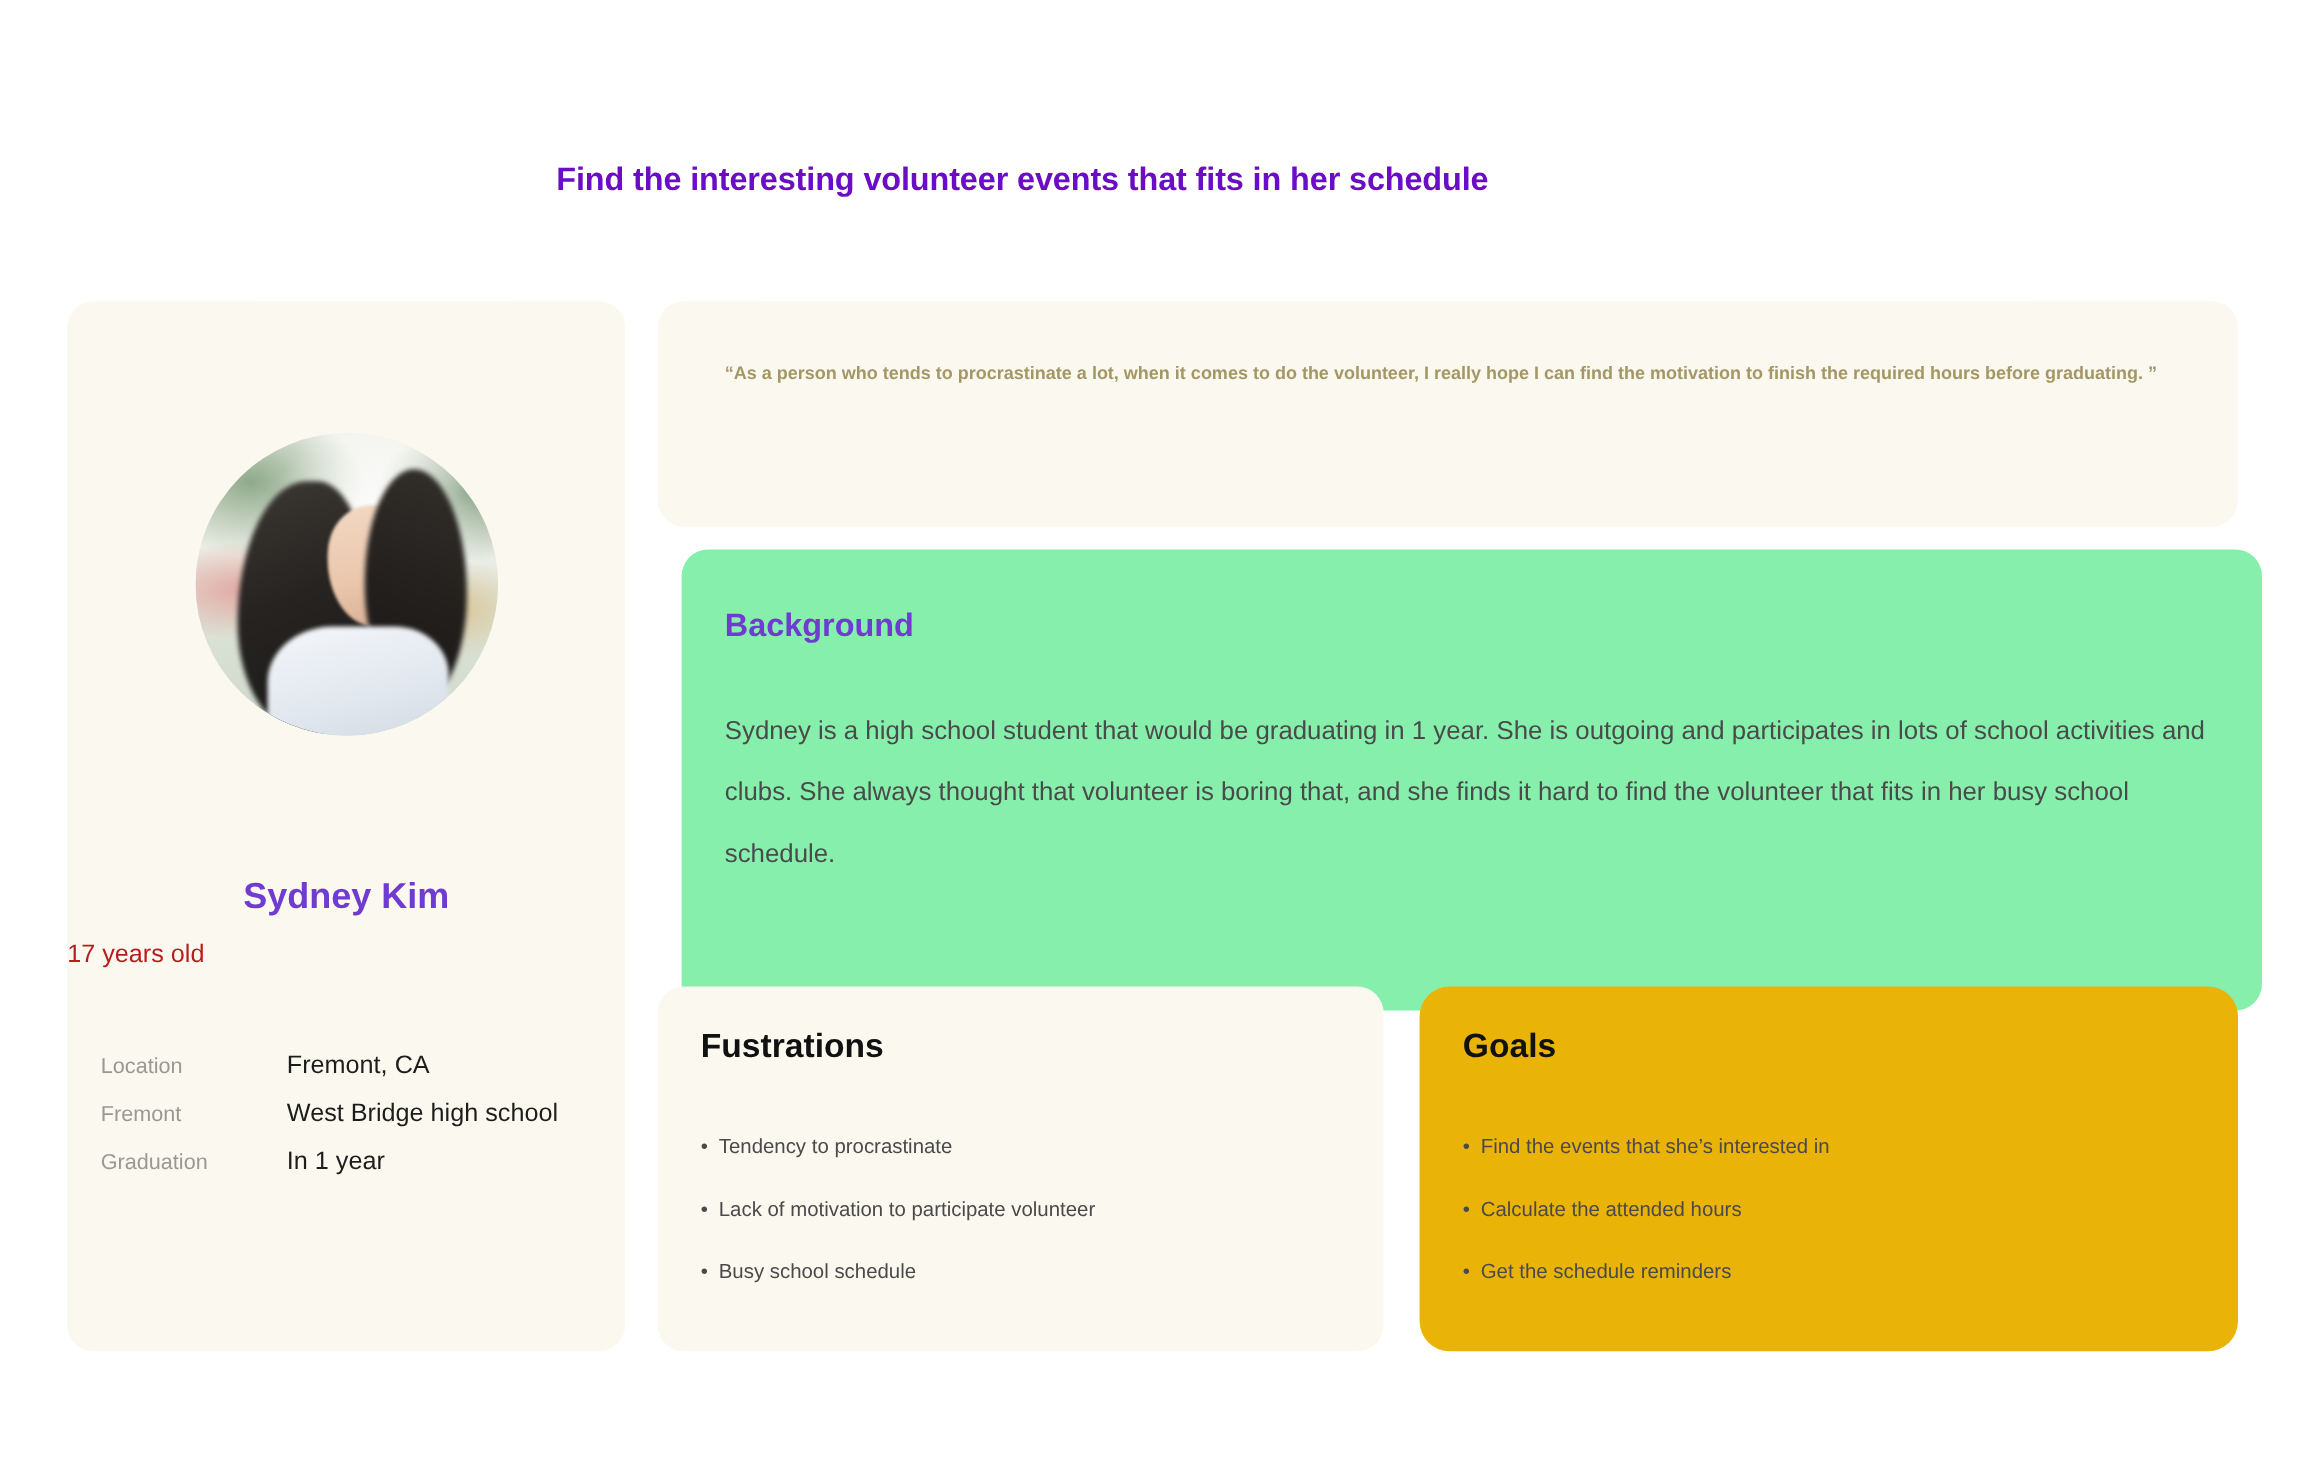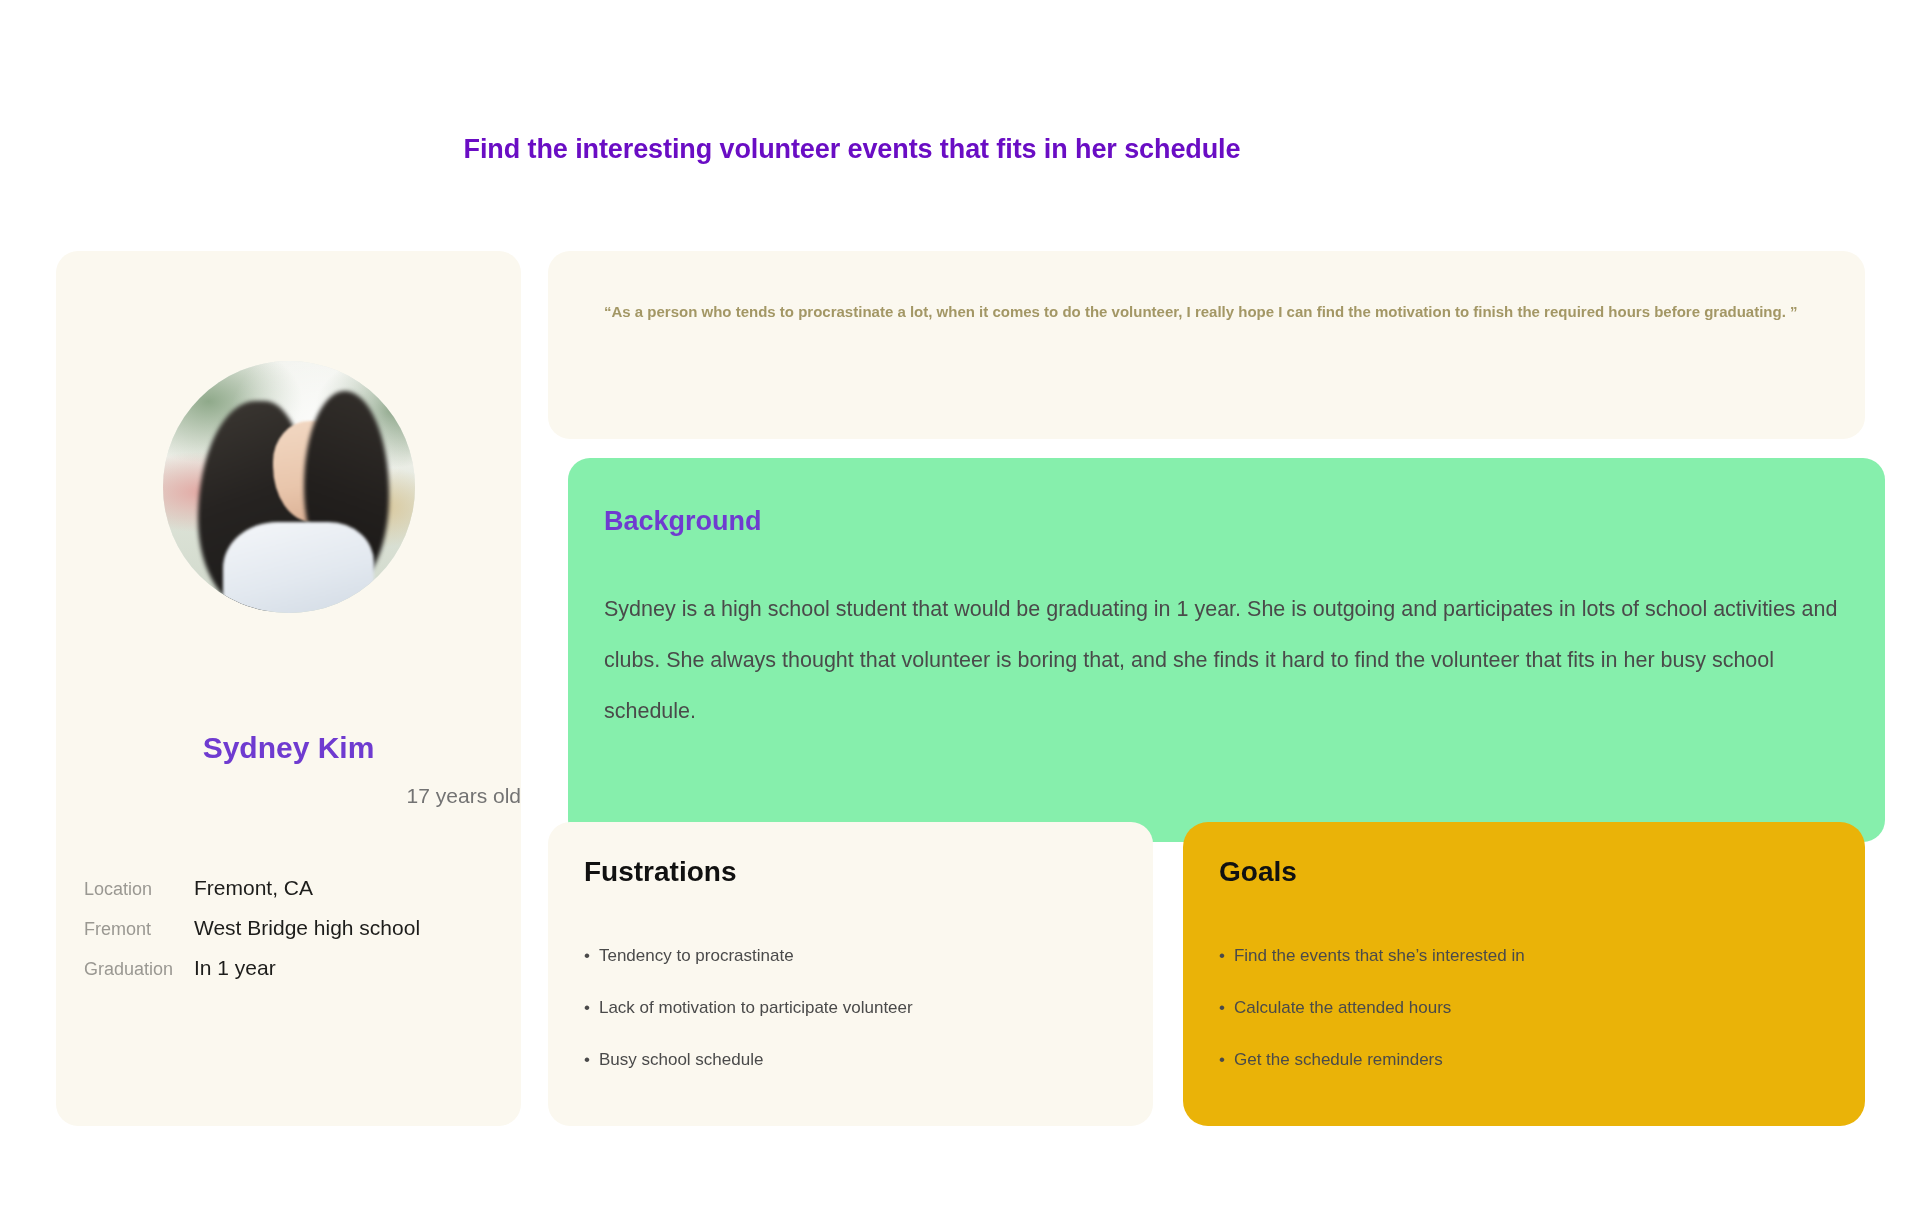--- a/index.html
+++ b/index.html
@@ -116,23 +116,23 @@
     text-align: center;
     font-size: 30px;
     font-weight: bold;
     color: #6F3BD0;
   }
   .profile-age {
     position: absolute;
     left: 0;
     top: 533px;
     width: 100%;
-    text-align: right;
+    text-align: left;
     font-size: 21px;
-    color: #737373;
+    color: #b91c1c;
   }
 
   .detail-list {
     position: absolute;
     left: 28px;
     top: 625px;
     width: 420px;
   }
   .detail-row {
     display: flex;
@@ -142,20 +142,21 @@
   .detail-label {
     width: 110px;
     flex: 0 0 110px;
     font-size: 18px;
     color: #9A9892;
   }
   .detail-value {
     font-size: 21px;
     color: #1D1D1B;
     white-space: nowrap;
+    margin-left: 45px;
   }
 
   
   .quote-card {
     position: absolute;
     left: 548px;
     top: 251px;
     width: 1317px;
     height: 188px;
     background: #FBF8EF;

